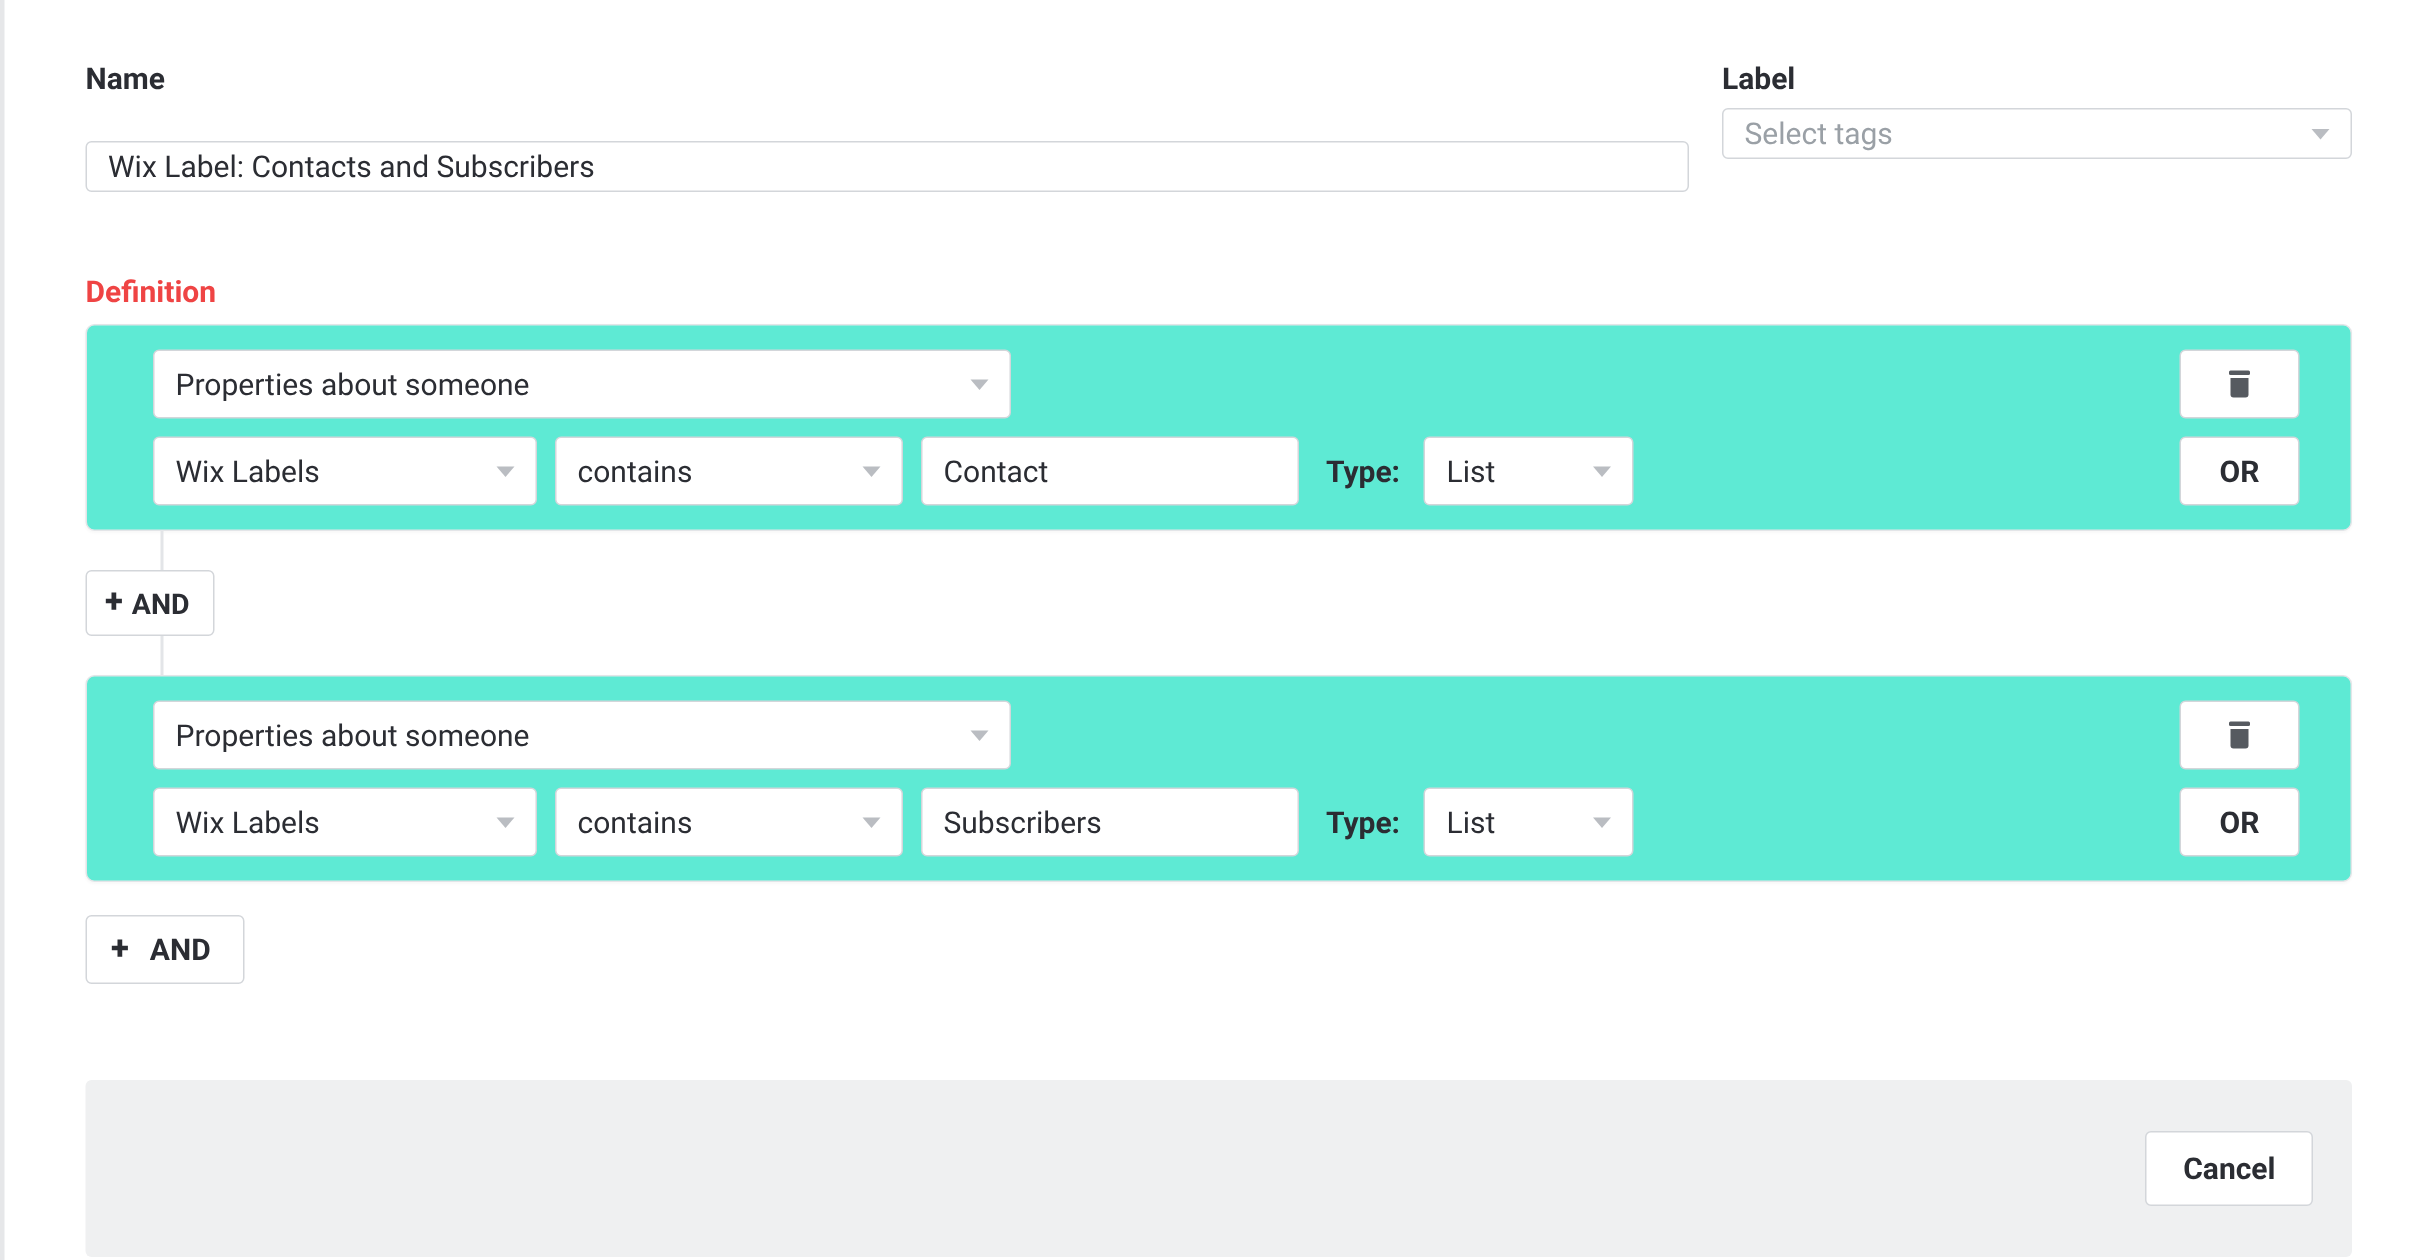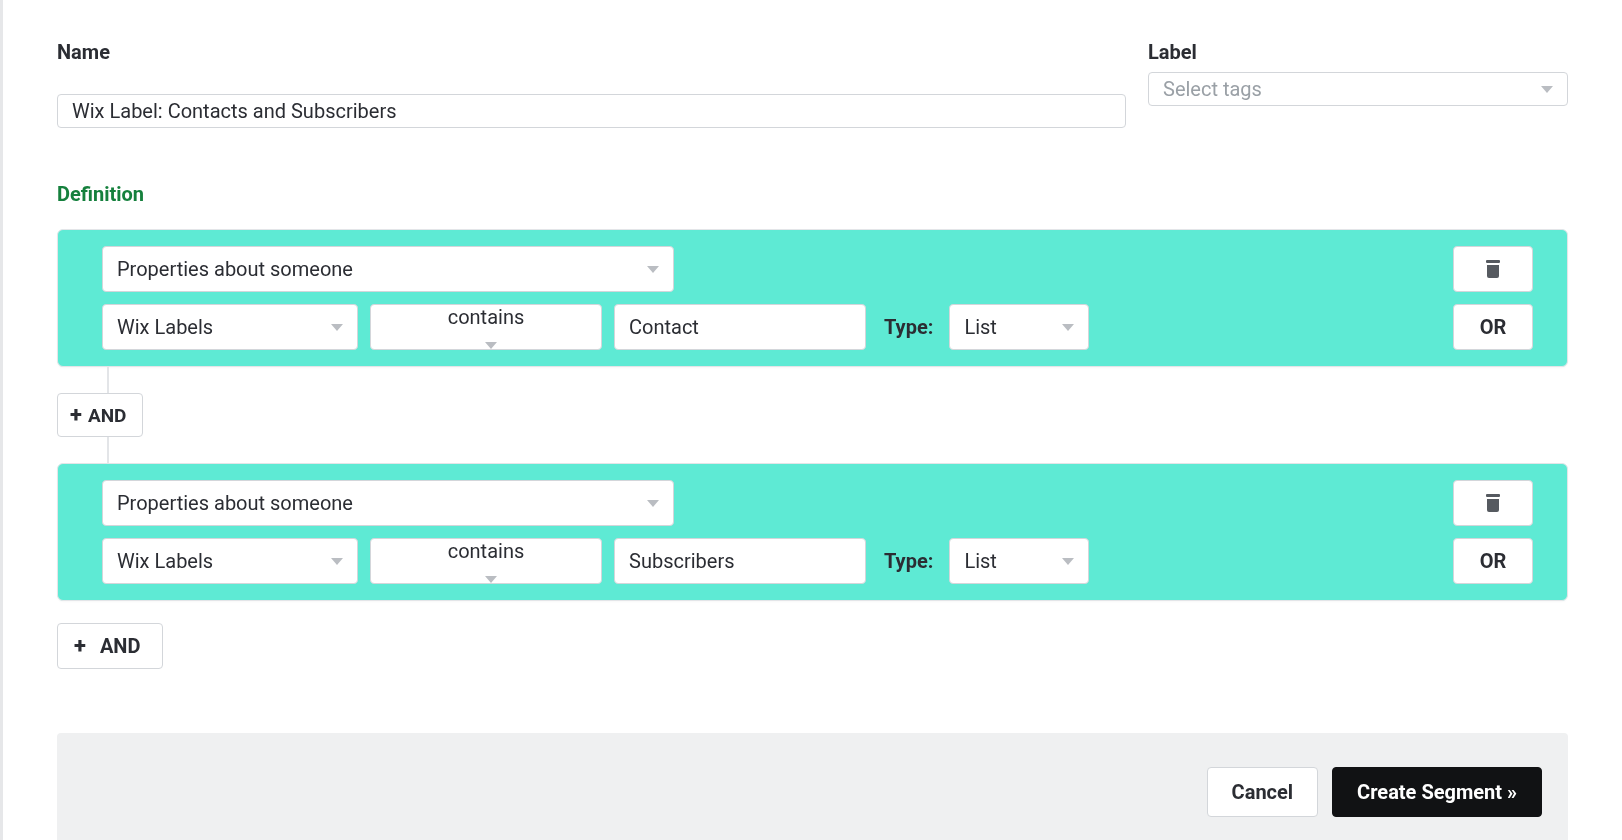--- a/index.html
+++ b/index.html
@@ -54,40 +54,40 @@
     width: 0; height: 0;
     border-left: 6px solid transparent;
     border-right: 6px solid transparent;
     border-top: 7px solid #babdc2;
     margin-left: 10px;
     flex: 0 0 auto;
   }
   .section-heading {
     font-weight: 700;
     font-size: 20px;
-    color: #15803d;
+    color: #ef4444;
     margin-top: 54px;
-    margin-bottom: 23px;
+    margin-bottom: 10px;
     padding-right: 54px;
   }
   .block-wrap { padding-right: 54px; position: relative; }
   .defn-block {
     border: 1px solid #e3e5e8;
     border-radius: 6px;
     background: #5eead4;
     padding: 16px 34px 16px 44px;
     box-shadow: 0 1px 2px rgba(0,0,0,0.03);
   }
   .row { display: flex; align-items: center; gap: 12px; }
   .row + .row { margin-top: 12px; }
   .defn-block .row .select,
   .defn-block .row .text-input { height: 46px; font-size: 20px; }
   .w-source   { width: 572px; }
   .w-property { width: 256px; align-items: center; }
-  .w-operator { width: 232px; flex-direction: column; }
+  .w-operator { width: 232px; }
   .w-value    { width: 252px; }
   .w-type     { width: 140px; }
   .type-label {
     font-weight: 700;
     font-size: 20px;
     margin-left: 6px;
     margin-right: 4px;
     white-space: nowrap;
   }
   .spacer { flex: 1 1 auto; }
@@ -314,18 +314,15 @@
     <div class="add-and-btn">
       <span class="plus-small">+</span>
       <span>AND</span>
     </div>
   </div>
 
   <div class="footer">
     <div class="btn btn-secondary">
       <span>Cancel</span>
     </div>
-    <div class="btn btn-primary">
-      <span>Create Segment »</span>
-    </div>
   </div>
 
 </div>
 
 </body></html>

